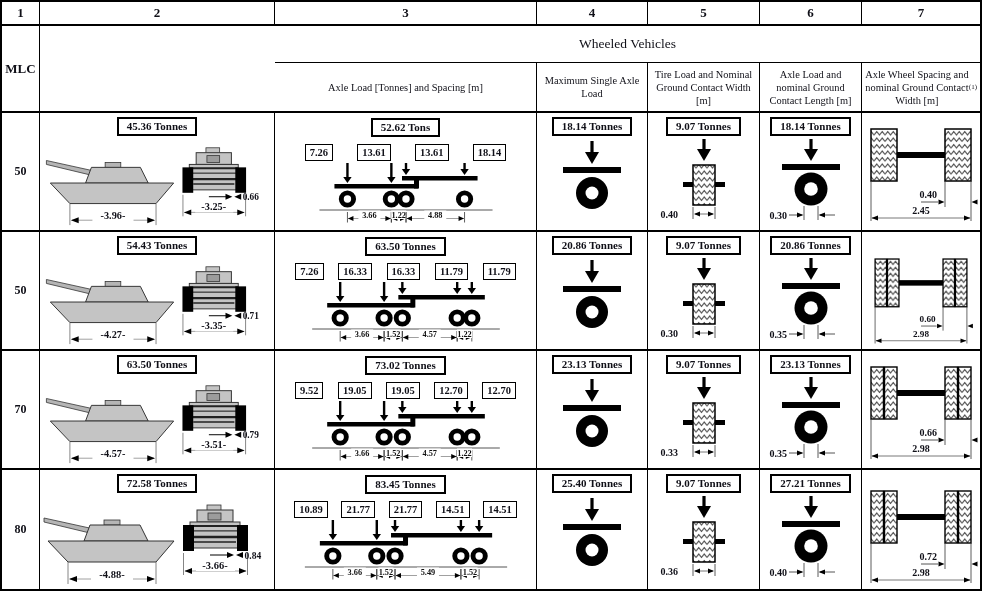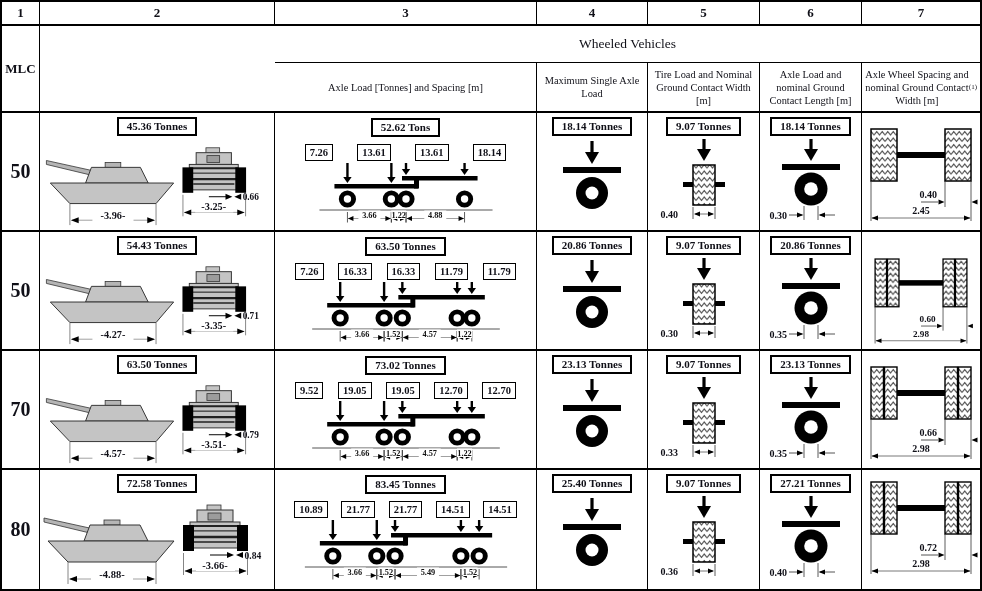--- a/index.html
+++ b/index.html
@@ -20,21 +20,21 @@
   .s3{grid-column:3}.s4{grid-column:4}.s5{grid-column:5}.s6{grid-column:6}
   .s7{grid-column:7;border-right:none;}
   sup{font-size:7px;}
   
   .row{height:119px;box-sizing:border-box;border-bottom:2px solid #000;}
   .row:last-child{border-bottom:none;}
   .cell{border-right:1.5px solid #000;display:flex;flex-direction:column;align-items:center;
         justify-content:flex-start;overflow:hidden;box-sizing:border-box;padding-top:4px;}
   .cell:last-child{border-right:none;}
   .c-mlc{justify-content:center;padding-top:0;}
-  .mlc-val{font-weight:bold;font-size:20px;}
+  .mlc-val{font-weight:bold;font-size:12px;}
   .vbox{border:2px solid #000;background:#fff;font-weight:bold;font-size:11px;
         line-height:15px;padding:0 8px;white-space:nowrap;}
   .vbox.small{border-width:1.5px;font-size:10.5px;padding:0 4px;}
   .loadrow{display:flex;justify-content:space-evenly;width:250px;margin-top:7px;}
   .c-axles .vbox.main{margin-top:1px;}
   .tank-svg{margin-top:2px;}
   svg text{font-family:"Liberation Serif","DejaVu Serif",serif;}
   .ws-svg .tire-dual{display:none;}
   .ws-svg.dual .tire-dual{display:inline;}
   .ws-svg.dual .tire-single{display:none;}
@@ -791,21 +791,21 @@
         <line x1="41" y1="69" x2="41" y2="83" stroke="#333" stroke-width="0.8"></line>
         <line x1="55" y1="69" x2="55" y2="83" stroke="#333" stroke-width="0.8"></line>
         <line x1="26" y1="78" x2="39" y2="78" stroke="#555" stroke-width="1"></line>
         <polygon points="40.5,78 34,75.5 34,80.5" fill="#000"></polygon>
         <line x1="57" y1="78" x2="72" y2="78" stroke="#555" stroke-width="1"></line>
         <polygon points="55.5,78 62,75.5 62,80.5" fill="#000"></polygon>
         <text x="24" y="81.5" text-anchor="end" font-size="10" font-weight="bold" fill="#101018">0.40</text>
       </svg>
     </div>
 
-    <div class="cell" style="justify-content:flex-start;padding-top:0">
+    <div class="cell" style="justify-content:flex-end;padding-top:0">
       <svg class="ws-svg dual" width="116" height="110" viewBox="0 0 116 110">
         <rect x="34" y="35" width="48" height="6" fill="#000"></rect>
         <g class="tire-single">
           <rect x="8" y="12" width="26" height="52" fill="#fff"></rect>
           <rect x="8" y="12" width="26" height="52" fill="url(#tread)" stroke="#000" stroke-width="1.5"></rect>
           <rect x="82" y="12" width="26" height="52" fill="#fff"></rect>
           <rect x="82" y="12" width="26" height="52" fill="url(#tread)" stroke="#000" stroke-width="1.5"></rect>
         </g>
         <g class="tire-dual">
           <rect x="8" y="12" width="26" height="52" fill="#fff"></rect>

